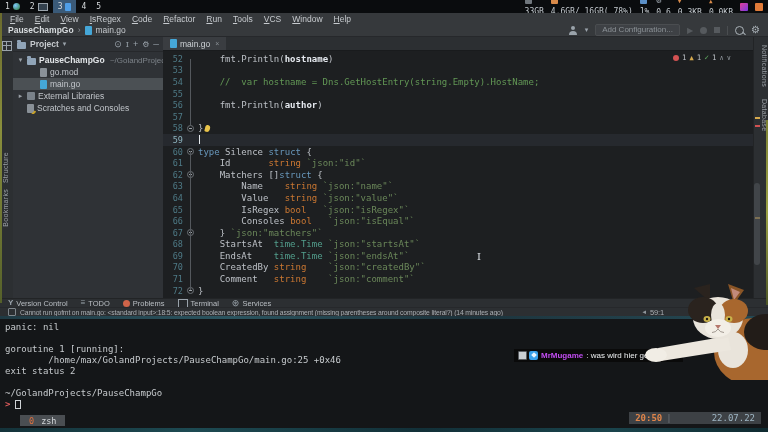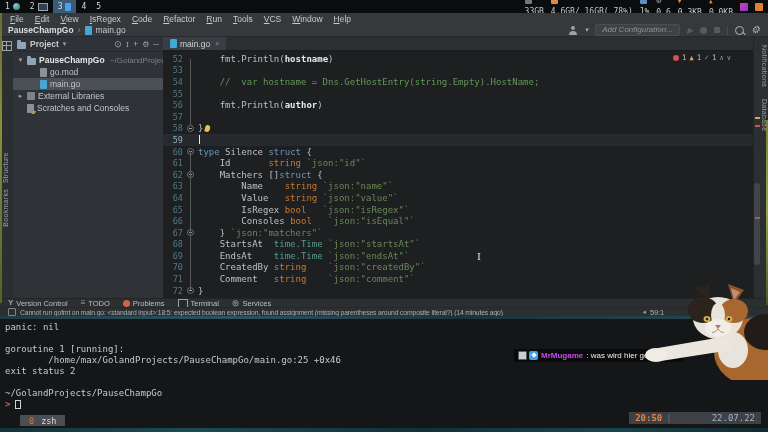--- a/index.html
+++ b/index.html
@@ -66,21 +66,21 @@
   #ide{position:absolute;left:0;top:13px;width:768px;height:291px;background:#4d7c0f;}
   .menubar{position:absolute;left:0;top:0;width:100%;height:11px;background:#36393c;
            display:flex;align-items:center;gap:11px;padding-left:10px;box-sizing:border-box;
            font-size:8.5px;color:#c6cace;}
   .menu-item::first-letter{text-decoration:underline;}
   .crumbrow{position:absolute;left:0;top:11px;width:100%;height:13px;background:#36393c;border-bottom:1px solid #26282b;
             display:flex;align-items:center;padding:0 8px;box-sizing:border-box;font-size:8.5px;color:#c6cace;}
   .breadcrumb{display:flex;align-items:center;gap:4px;}
   .bc-project{font-weight:bold;color:#d9dde0;}
   .bc-sep{color:#8a9096;}
-  .toolbar-right{margin-left:auto;display:flex;align-items:center;gap:7px;font-style:italic;}
+  .toolbar-right{margin-left:auto;display:flex;align-items:center;gap:7px;}
   .chev{color:#9aa3ab;font-size:7px;}
   .addcfg{color:#8b9196;background:#3e4145;border:1px solid #4a4d50;border-radius:2px;padding:0 6px;font-size:8px;line-height:10px;}
   .tdiv{width:1px;height:9px;background:#4a4d50;}
 
   .mainarea{position:absolute;left:0;top:24px;width:768px;height:261px;}
   .lstrip{position:absolute;left:0;top:0;width:13px;height:261px;background:#2c2f32;border-right:1px solid #222426;}
   .lstrip .ic-project{position:absolute;left:2px;top:4px;}
   .vlabel{position:absolute;left:2px;writing-mode:vertical-rl;transform:rotate(180deg);
           font-size:7px;color:#9ba0a6;letter-spacing:0.3px;}
   .vlabel-r{position:absolute;writing-mode:vertical-rl;font-size:7px;color:#9ba0a6;letter-spacing:0.3px;left:7px;}

